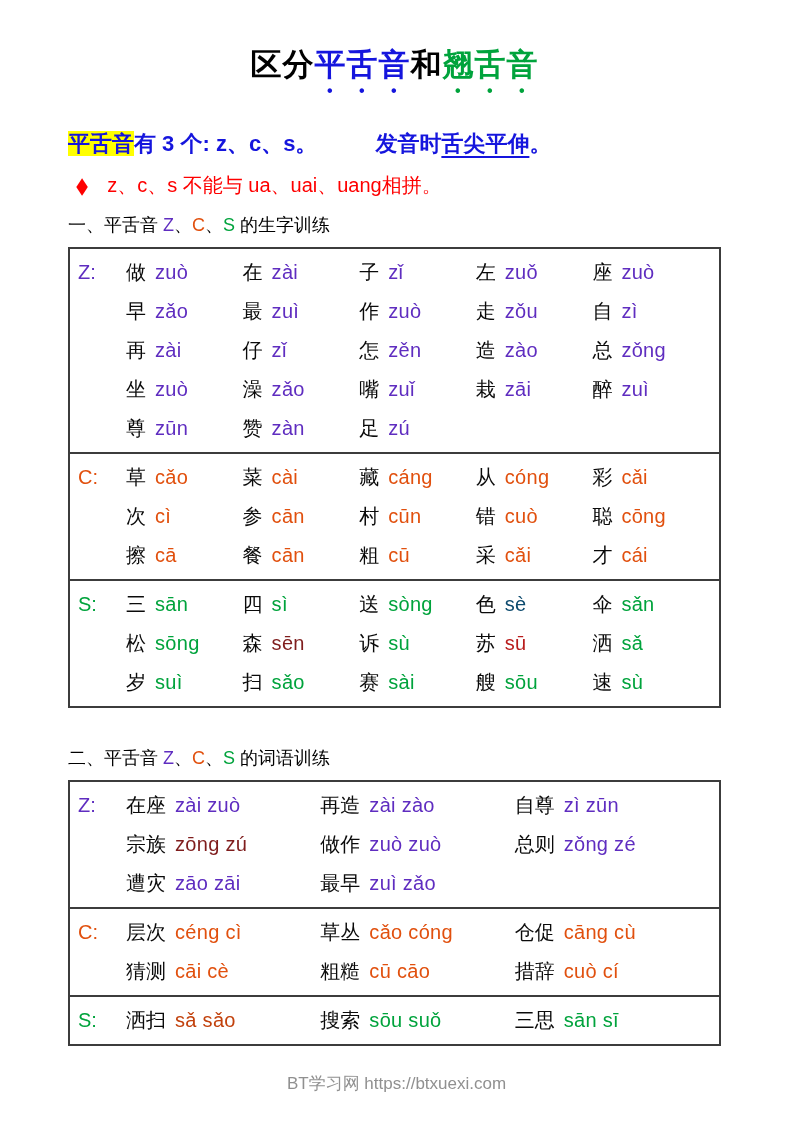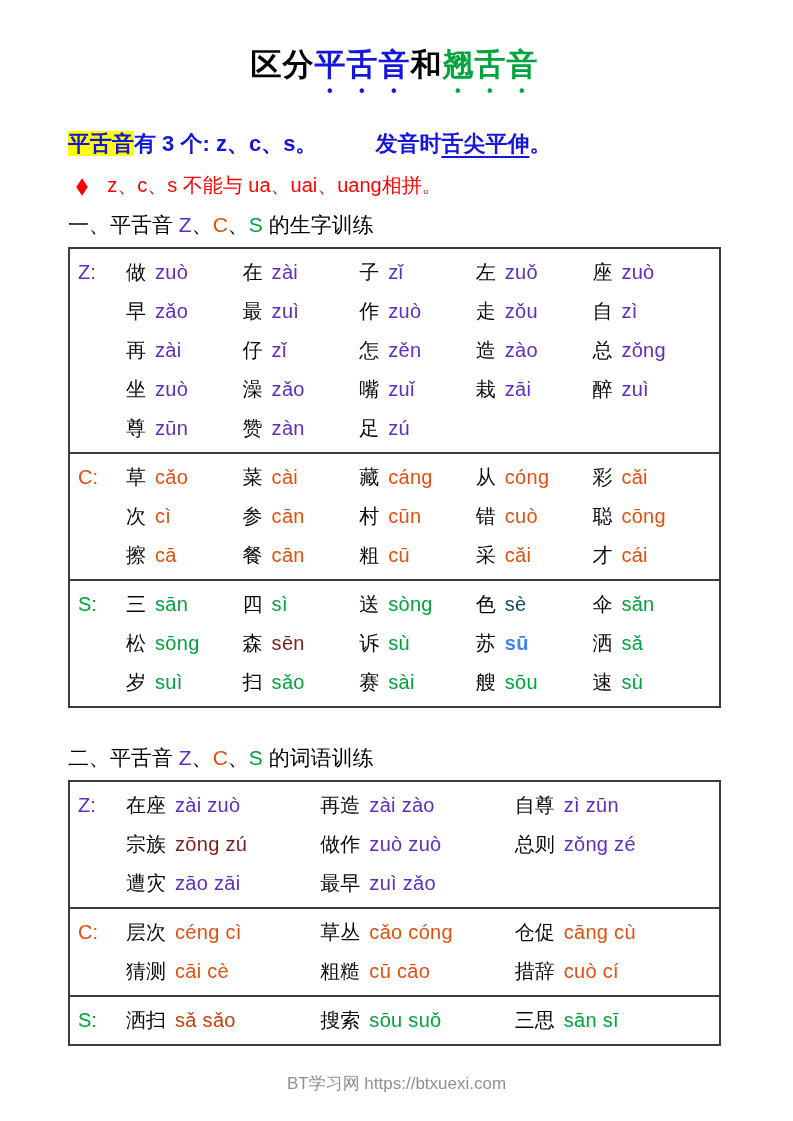--- a/index.html
+++ b/index.html
@@ -22,21 +22,21 @@
   }
 
   .intro { margin-top:30px; font-size:22px; font-weight:700; color:var(--blue); line-height:30px; }
   .hl { background:var(--yellow); }
   .gap { display:inline-block; width:58px; }
   .ul { text-decoration:underline; text-underline-offset:5px; text-decoration-thickness:2px; }
 
   .note { margin-top:12px; padding-left:6px; font-size:20px; color:var(--red); display:flex; align-items:center; line-height:28px; }
   .diamond { display:inline-block; transform:scaleX(.72) scaleY(1.1); font-size:21px; margin-right:17px; }
 
-  .sec { margin-top:12px; font-size:21px; font-weight:400; line-height:28px; }
+  .sec { margin-top:12px; font-size:18px; font-weight:400; line-height:28px; }
   .sec2 { margin-top:36px; }
 
   .table { margin-top:8px; border:2px solid #3c3c3c; }
   .group { padding:4px 0; }
   .group + .group { border-top:2px solid #3c3c3c; }
   .row { display:grid; align-items:baseline; padding:7px 10px 7px 8px; font-size:20px; line-height:25px; }
   .rowlabel { font-weight:400; }
   .char { color:#0a0a0a; margin-right:9px; }
   .pinyin { letter-spacing:.3px; }
 
@@ -132,21 +132,21 @@
           <span class="cell"><span class="char">四</span><span class="pinyin" style="color: rgb(0, 163, 60);">sì</span></span>
           <span class="cell"><span class="char">送</span><span class="pinyin" style="color: rgb(0, 163, 60);">sòng</span></span>
           <span class="cell"><span class="char">色</span><span class="pinyin" style="color: #0c4a6e;">sè</span></span>
           <span class="cell"><span class="char">伞</span><span class="pinyin" style="color: rgb(0, 163, 60);">sǎn</span></span>
         </div>
         <div class="row" style="grid-template-columns: 48px repeat(5, 1fr);">
           <span class="rowlabel" style="color: rgb(0, 163, 60);"></span>
           <span class="cell"><span class="char">松</span><span class="pinyin" style="color: rgb(0, 163, 60);">sōng</span></span>
           <span class="cell"><span class="char">森</span><span class="pinyin" style="color: #7f1d1d; margin-top: 16px;">sēn</span></span>
           <span class="cell"><span class="char">诉</span><span class="pinyin" style="color: rgb(0, 163, 60);">sù</span></span>
-          <span class="cell"><span class="char">苏</span><span class="pinyin" style="color: #3b82f6; font-weight: bold;">sū</span></span>
+          <span class="cell"><span class="char">苏</span><span class="pinyin" style="color: #b91c1c;">sū</span></span>
           <span class="cell"><span class="char">洒</span><span class="pinyin" style="color: rgb(0, 163, 60);">sǎ</span></span>
         </div>
         <div class="row" style="grid-template-columns: 48px repeat(5, 1fr);">
           <span class="rowlabel" style="color: rgb(0, 163, 60);"></span>
           <span class="cell"><span class="char">岁</span><span class="pinyin" style="color: rgb(0, 163, 60);">suì</span></span>
           <span class="cell"><span class="char">扫</span><span class="pinyin" style="color: rgb(0, 163, 60);">sǎo</span></span>
           <span class="cell"><span class="char">赛</span><span class="pinyin" style="color: rgb(0, 163, 60);">sài</span></span>
           <span class="cell"><span class="char">艘</span><span class="pinyin" style="color: rgb(0, 163, 60);">sōu</span></span>
           <span class="cell"><span class="char">速</span><span class="pinyin" style="color: rgb(0, 163, 60);">sù</span></span>
         </div>

